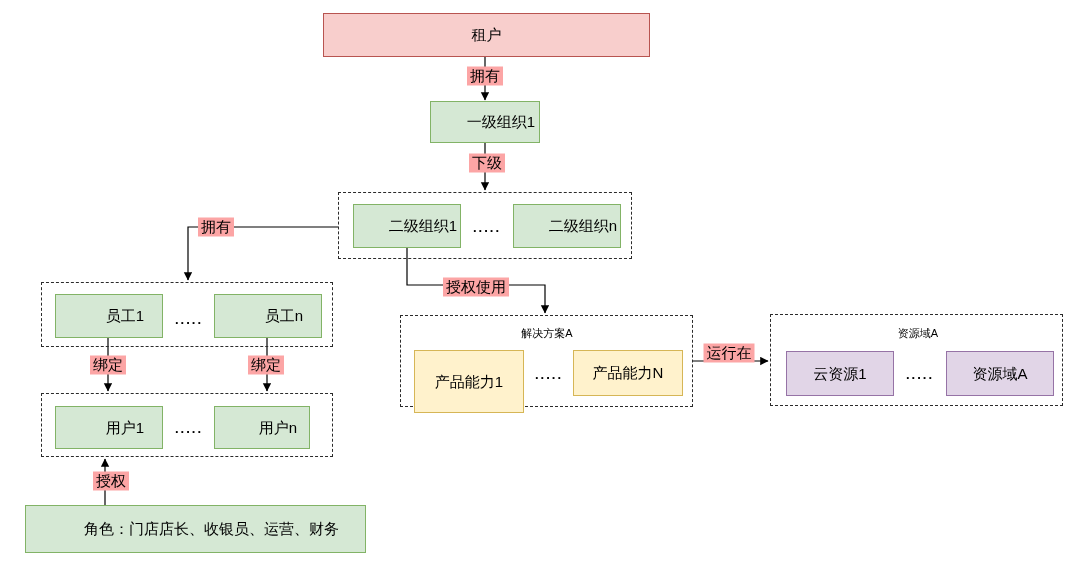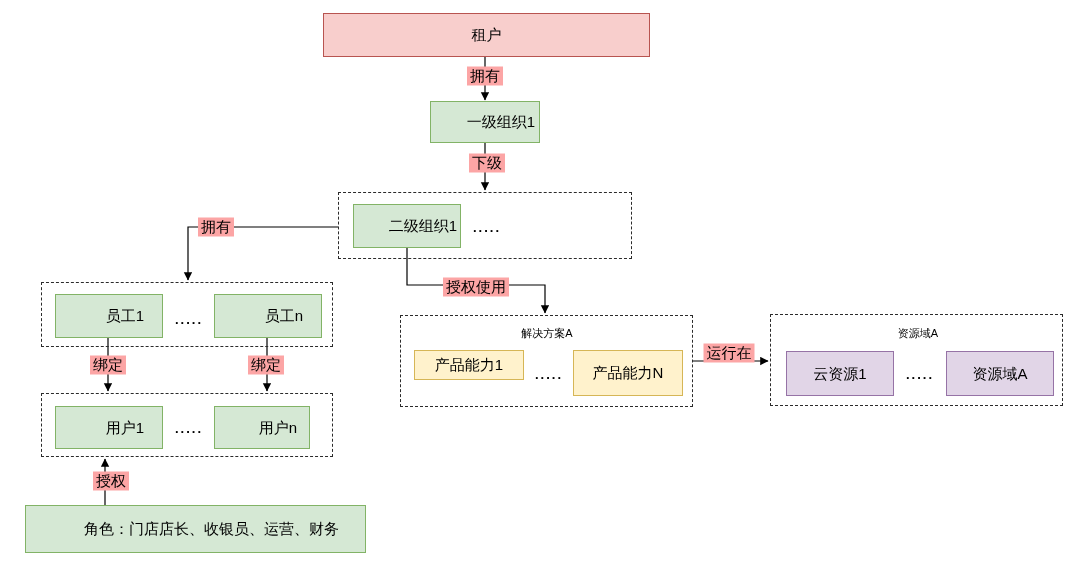--- a/index.html
+++ b/index.html
@@ -70,39 +70,40 @@
     </g>
   </svg>
 
   <div class="node pink" style="left:323px;top:13px;width:327px;height:44px;">租户</div>
 
   <div class="node green" style="left:430px;top:101px;width:110px;height:42px;">一级组织1</div>
 
   <div class="group" style="left:338px;top:192px;width:294px;height:67px;">
     <div class="node green" style="left:14px;top:11px;width:108px;height:44px;">二级组织1</div>
     <div class="dots" style="left:148px;top:34px;">.....</div>
+    <div class="node green" style="left:174px;top:11px;width:108px;height:44px;">二级组织n</div>
   </div>
 
   <div class="group" style="left:41px;top:282px;width:292px;height:65px;">
     <div class="node green" style="left:13px;top:11px;width:108px;height:44px;">员工1</div>
     <div class="dots" style="left:147px;top:36px;">.....</div>
     <div class="node green" style="left:172px;top:11px;width:108px;height:44px;">员工n</div>
   </div>
 
   <div class="group" style="left:41px;top:393px;width:292px;height:64px;">
     <div class="node green" style="left:13px;top:12px;width:108px;height:43px;">用户1</div>
     <div class="dots" style="left:147px;top:34px;">.....</div>
     <div class="node green" style="left:172px;top:12px;width:96px;height:43px;">用户n</div>
   </div>
 
   <div class="node green" style="left:25px;top:505px;width:341px;height:48px;">角色：门店店长、收银员、运营、财务</div>
 
   <div class="group" style="left:400px;top:315px;width:293px;height:92px;">
     <div class="group-title" style="left:146px;top:17px;">解决方案A</div>
-    <div class="node yellow" style="left:13px;top:34px;width:110px;height:30px;">产品能力1</div>
+    <div class="node yellow" style="left:13px;top:34px;width:110px;height:63px;">产品能力1</div>
     <div class="dots" style="left:148px;top:58px;">.....</div>
     <div class="node yellow" style="left:172px;top:34px;width:110px;height:46px;">产品能力N</div>
   </div>
 
   <div class="group" style="left:770px;top:314px;width:293px;height:92px;">
     <div class="group-title" style="left:147px;top:18px;">资源域A</div>
     <div class="node purple" style="left:15px;top:36px;width:108px;height:45px;">云资源1</div>
     <div class="dots" style="left:149px;top:59px;">.....</div>
     <div class="node purple" style="left:175px;top:36px;width:108px;height:45px;">资源域A</div>
   </div>

